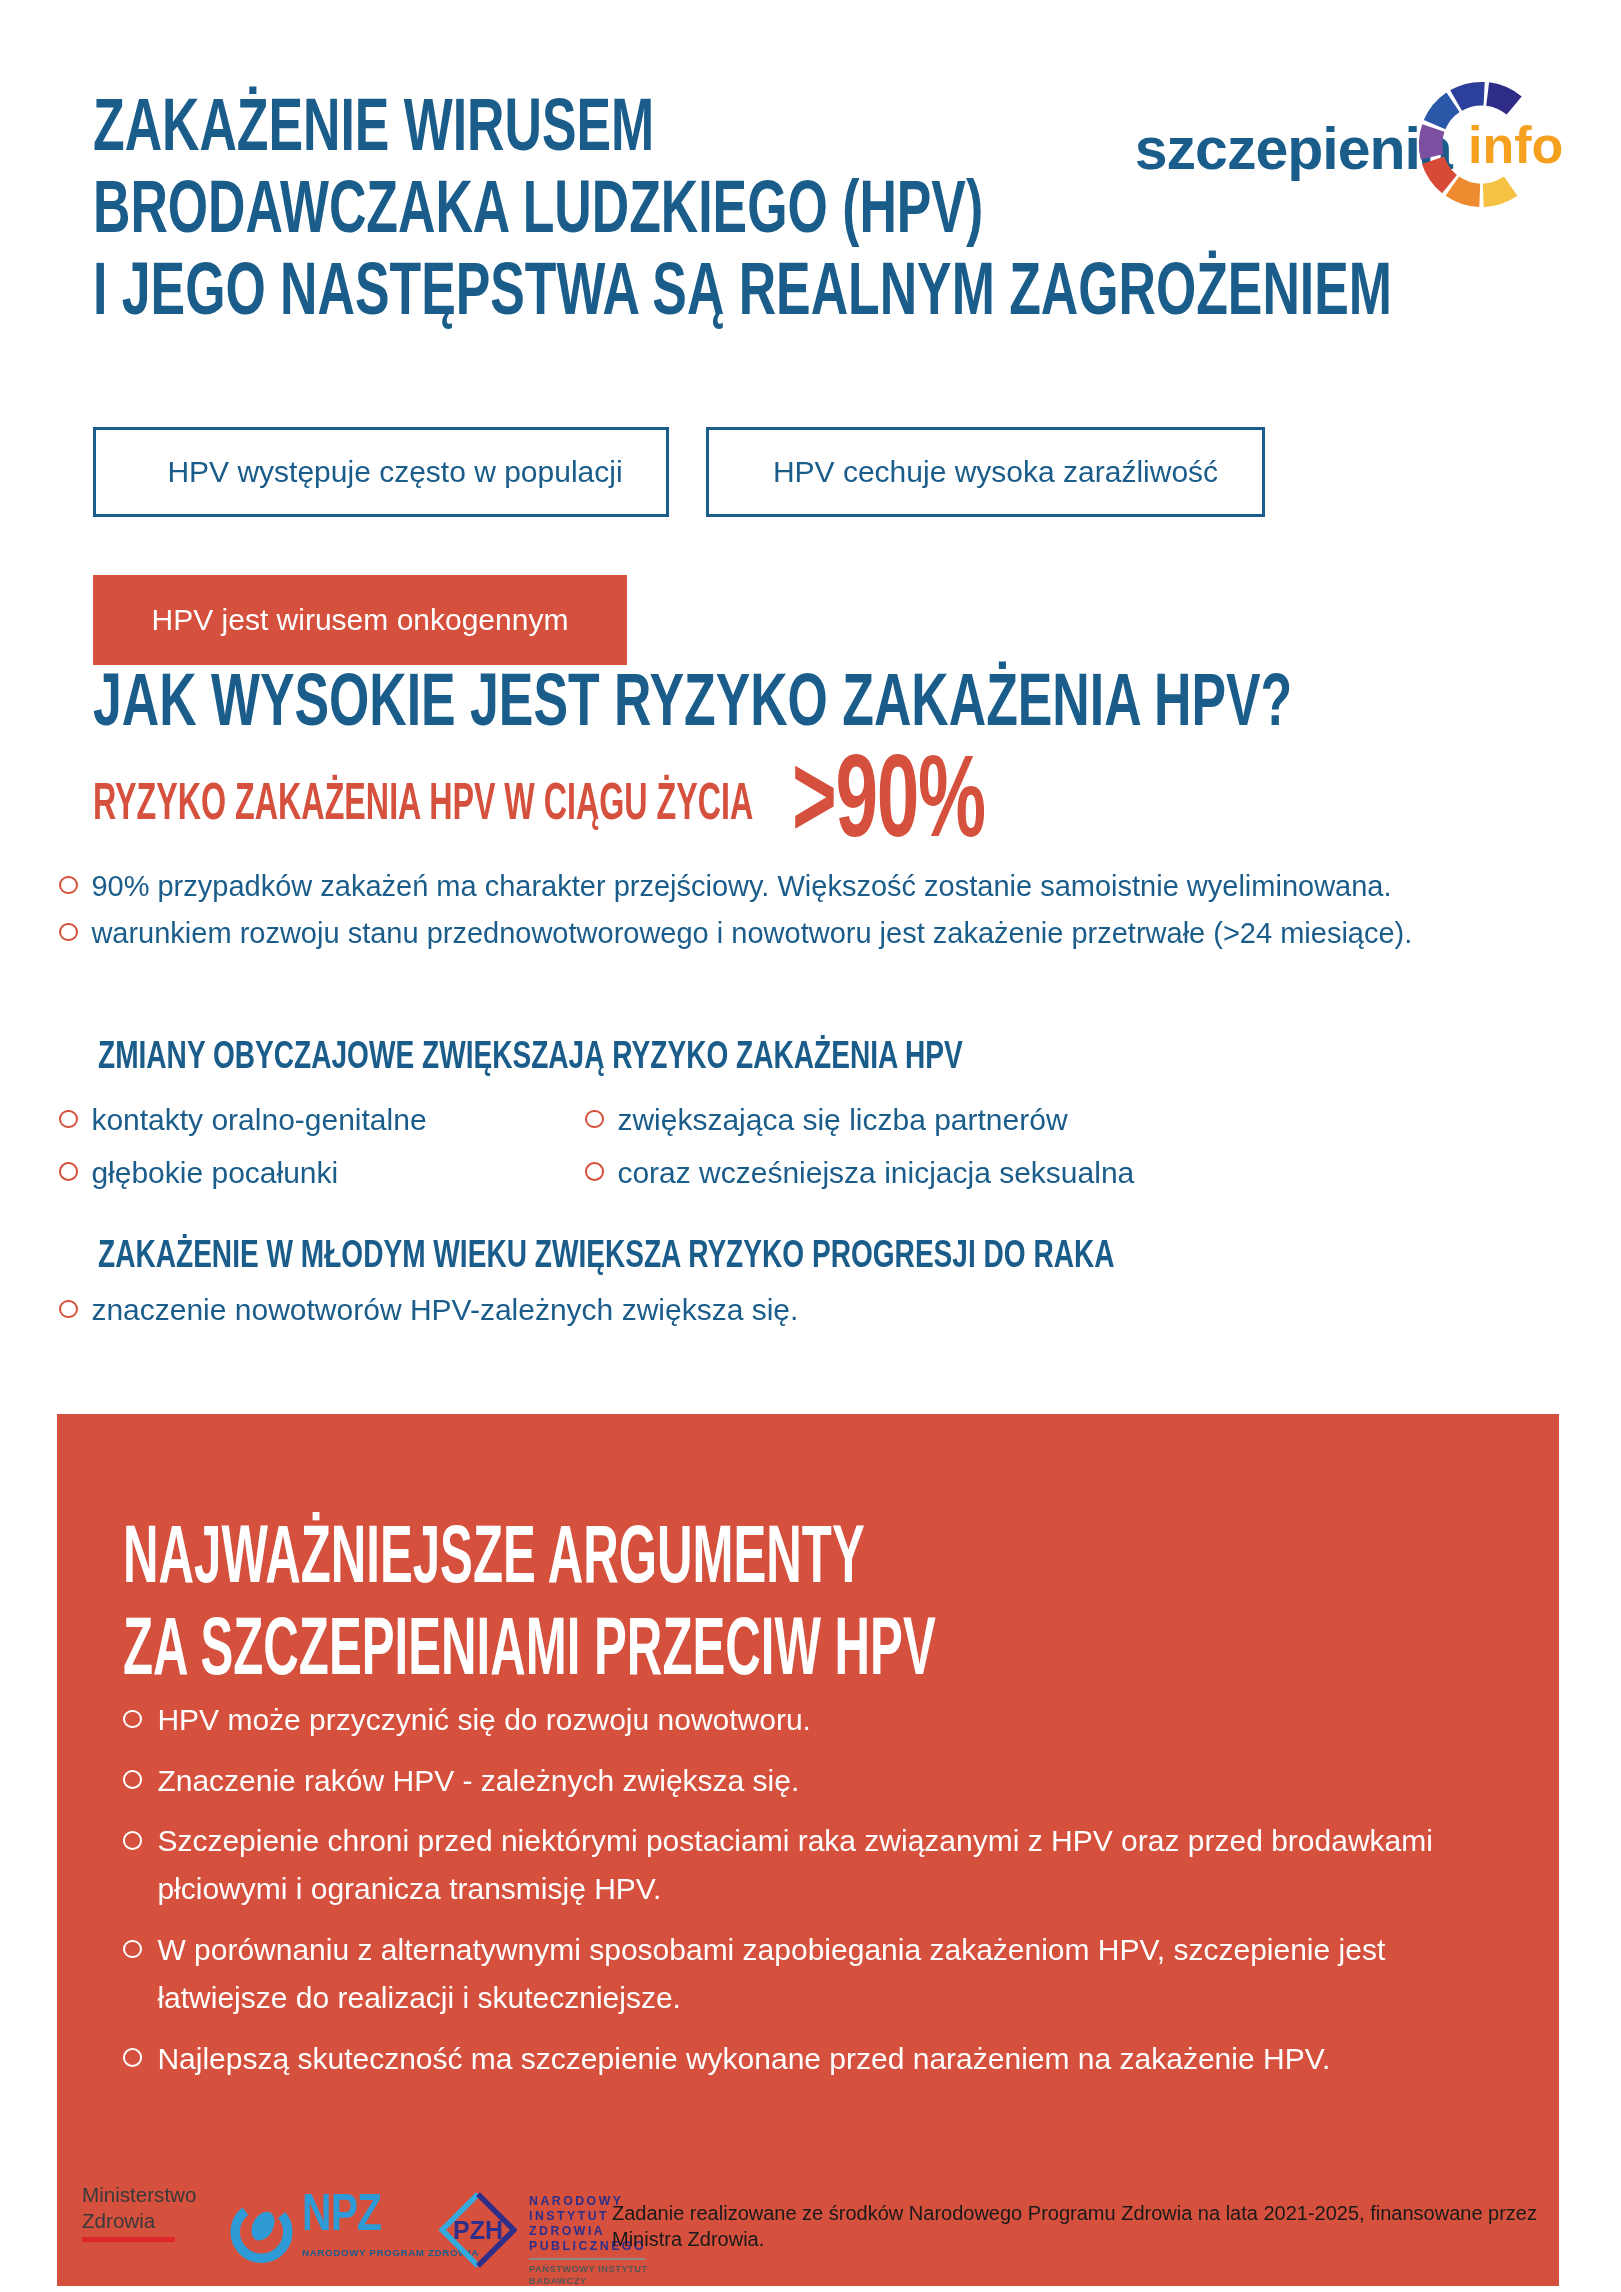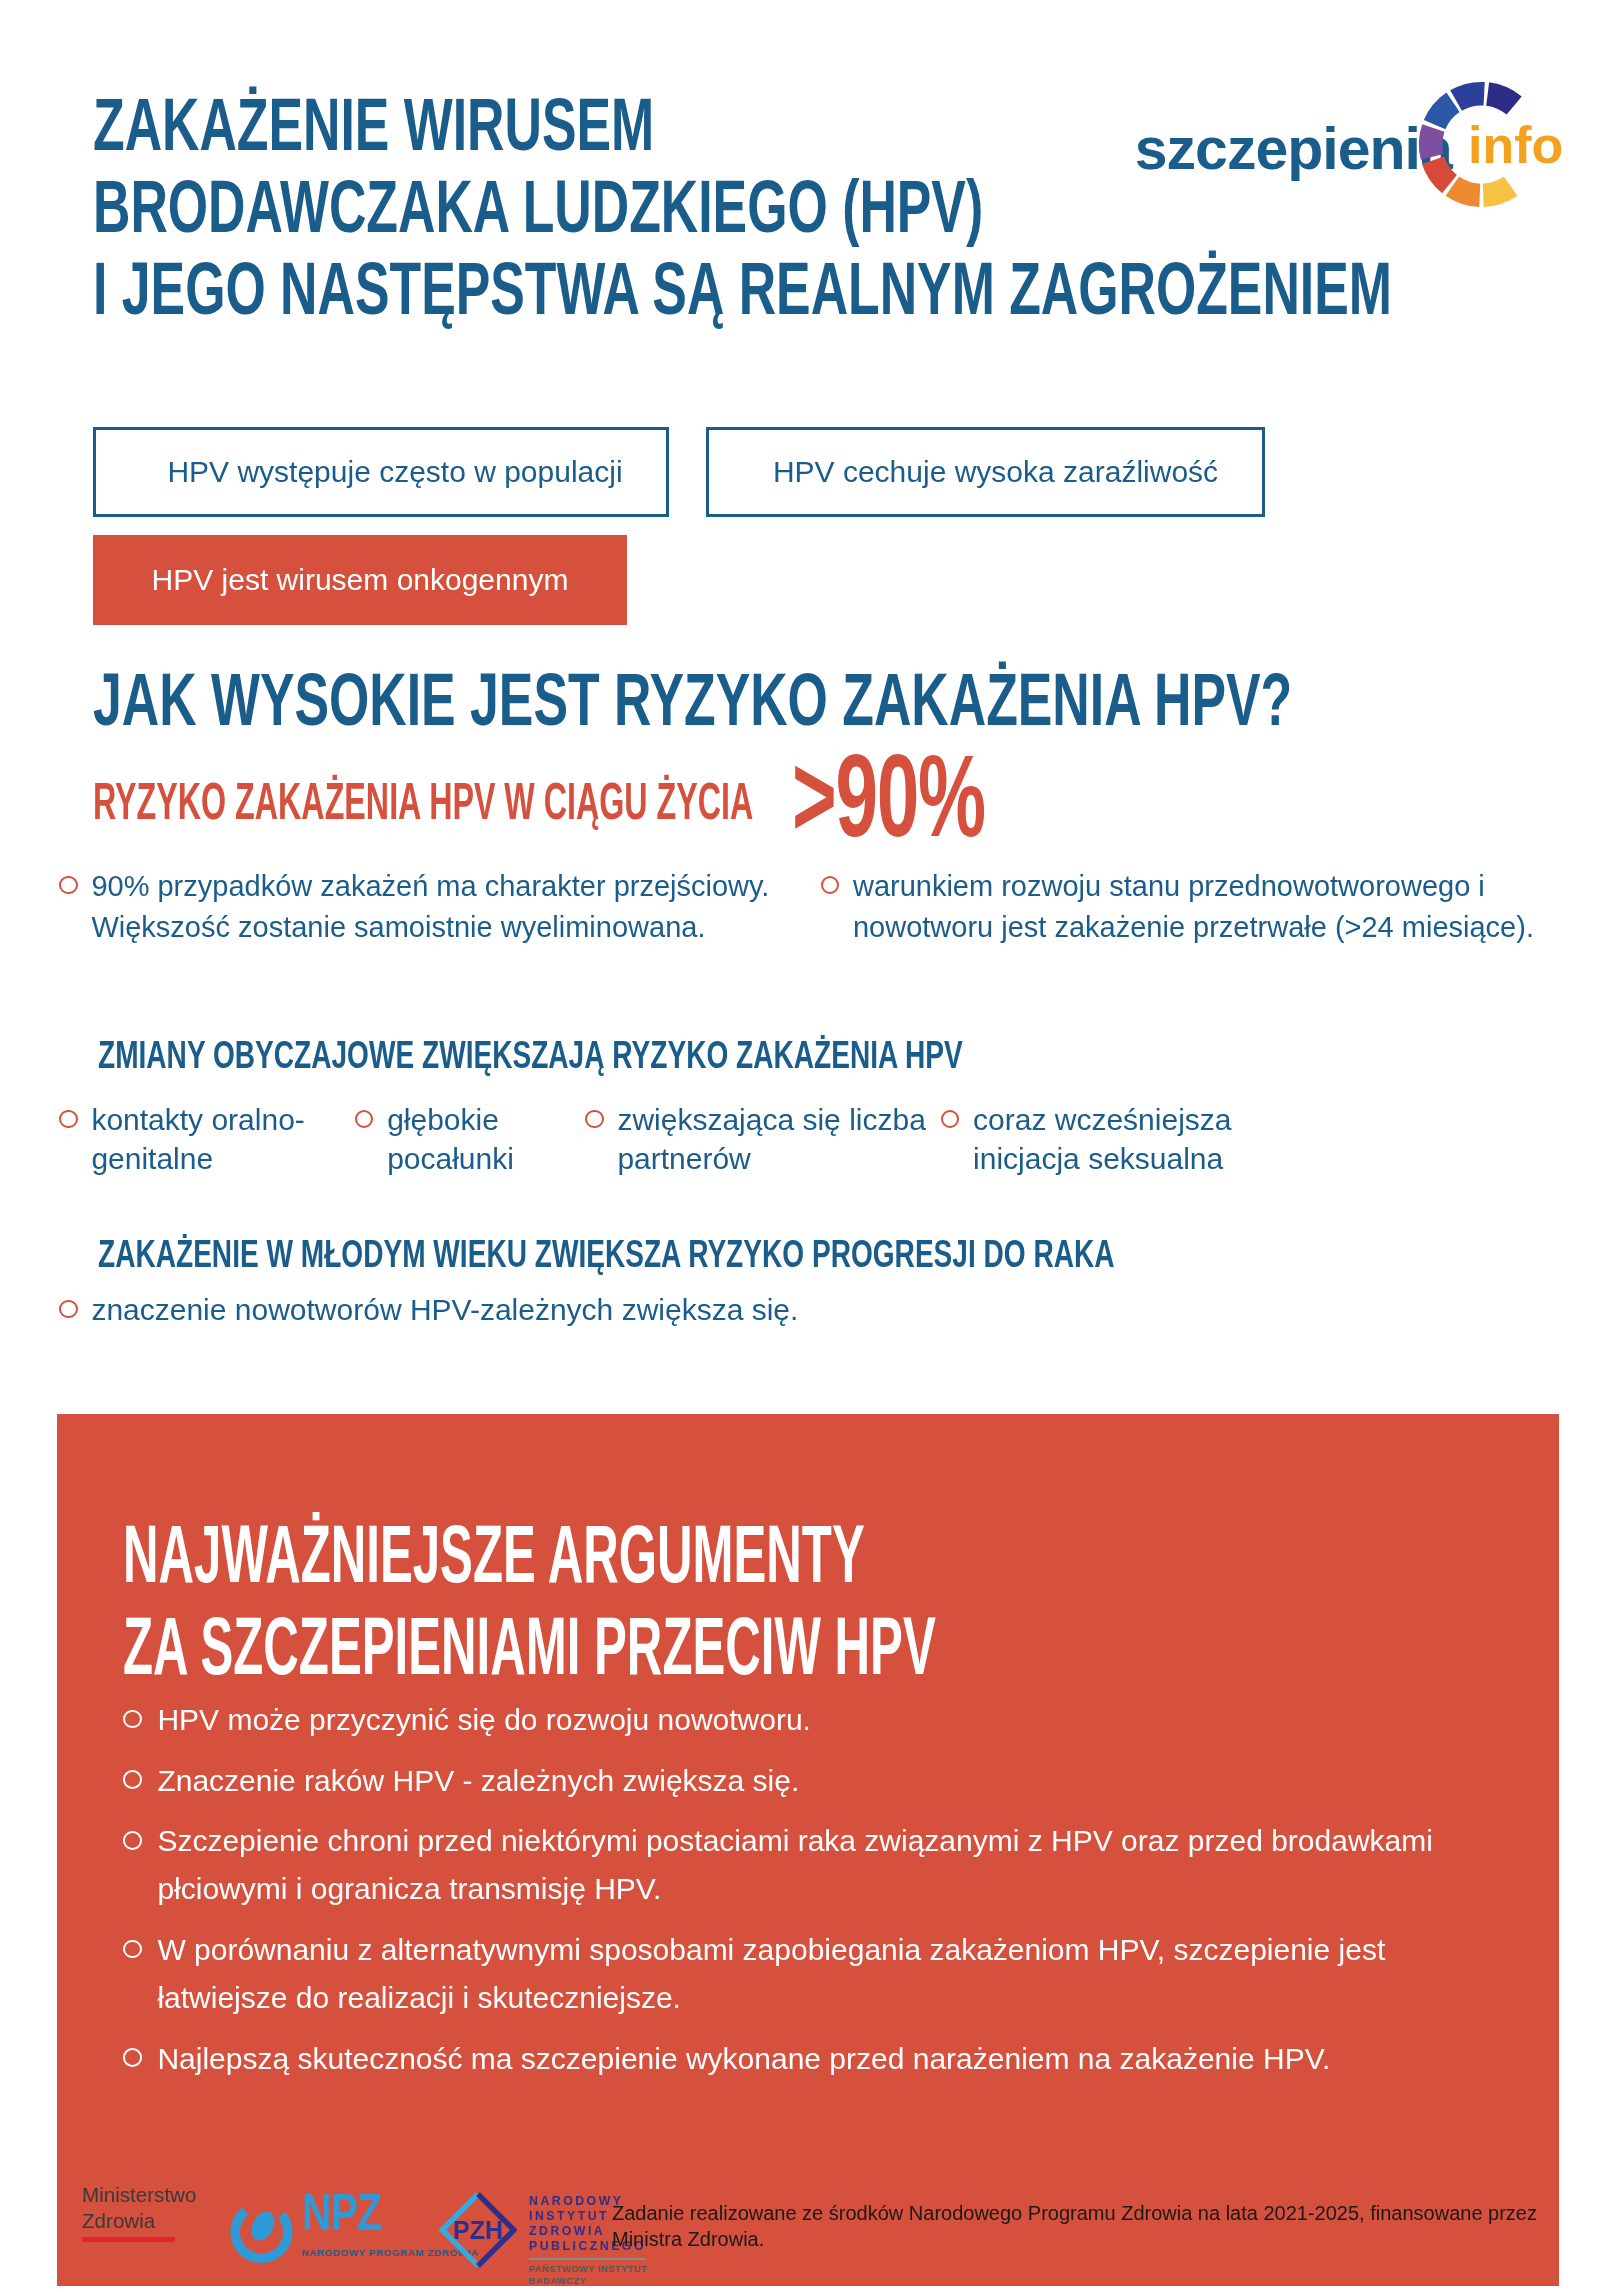--- a/index.html
+++ b/index.html
@@ -18,34 +18,34 @@
   .brand-word { position:absolute; left:7.8px; top:39px; font-size:59px; font-weight:bold;
                 color:var(--blue,#1A5C8A); letter-spacing:-1px; }
   .brand-ring { position:absolute; left:286px; top:0px; }
   .brand-info { position:absolute; left:341px; top:39px; font-size:52px; font-weight:bold;
                 color:var(--info_orange,#F5A01E); }
 
   
   .fact-box { position:absolute; box-sizing:border-box; display:flex; align-items:center;
               justify-content:center; font-size:30px; text-align:center; }
   .fact-box.outline { border:3.9px solid var(--blue,#1A5C8A); color:var(--blue,#1A5C8A); background:#fff; }
-  .fact-box.solid   { background:var(--red,#D5503D); color:#fff; }
+  .fact-box.solid   { background:var(--red,#D5503D); color:#fff;margin-top:40px; }
   .fb1 { left:93px;  top:427px; width:576px; height:90px;padding-left:28px; }
   .fb2 { left:706px; top:427px; width:559px; height:90px;padding-left:20px; }
   .fb3 { left:93px;  top:535px; width:534px; height:90px; }
 
   
   .risk-heading { position:absolute; left:93px; top:659px; color:var(--blue,#1A5C8A); }
   .risk-heading .cond { font-size:74px; line-height:82px; transform:scaleX(0.70); }
   .risk-label { position:absolute; left:93px; top:772px; color:var(--red,#D5503D); }
   .risk-label .cond { font-size:52px; line-height:59px; transform:scaleX(0.62); }
   .risk-value { position:absolute; left:792px; top:737px; color:var(--red,#D5503D); }
   .risk-value .cond { font-size:116px; line-height:118px; transform:scaleX(0.66); letter-spacing:-2px; }
 
-  .blist { position:absolute; display:flex; }
+  .blist { position:absolute; display:flex; flex-direction:column; }
   .bitem { display:flex; align-items:flex-start; color:var(--blue,#1A5C8A); font-size:29px; line-height:41px; }
   .bmark { width:14.7px; height:14.7px; border:2.9px solid var(--red,#D5503D); border-radius:50%;
            flex-shrink:0; margin-top:9.8px; margin-right:13.7px; box-sizing:content-box; }
   .list-main { left:59px; top:866px; width:1529px; gap:5.9px; }
 
   .subheading { position:absolute; color:var(--blue,#1A5C8A); }
   .subheading .cond { font-size:39px; line-height:45px; transform:scaleX(0.72); }
   .sh1 { left:98px; top:1032px; }
   .sh2 { left:98px; top:1231px; }
   .list-col1 { left:59px;  top:1100px; width:510px; gap:13.7px; }

